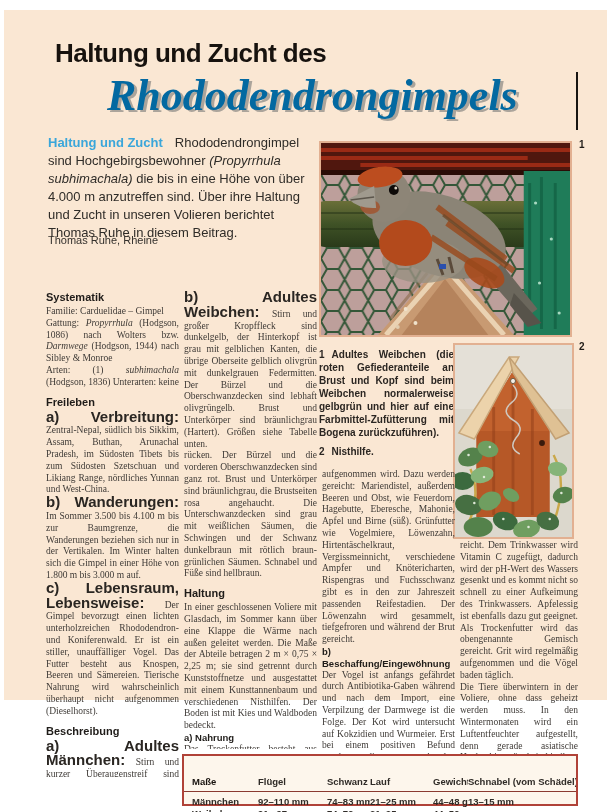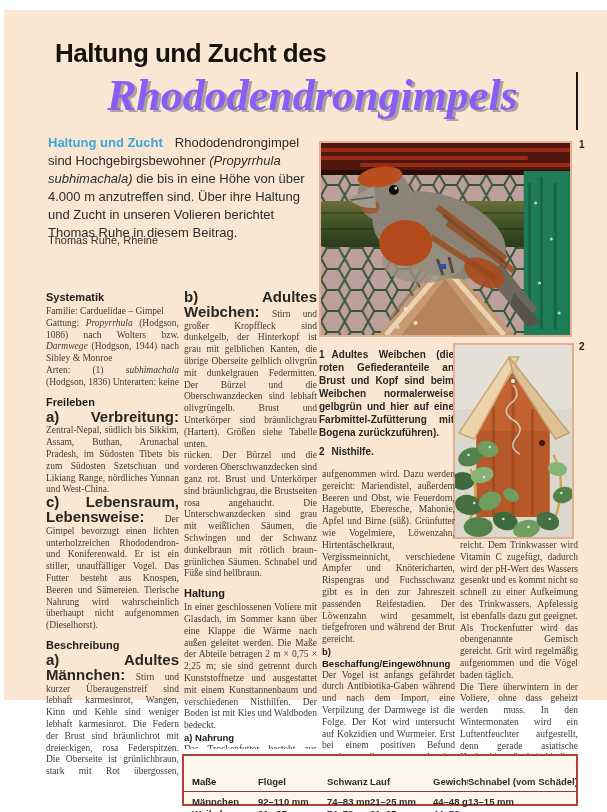--- a/index.html
+++ b/index.html
@@ -3,21 +3,21 @@
 <meta charset="utf-8">
 <style>
   html,body{margin:0;padding:0;}
   body{width:607px;height:812px;background:#ffffff;position:relative;overflow:hidden;
        font-family:"Liberation Sans",sans-serif;}
   .page{position:absolute;left:4px;top:10px;width:603px;height:690px;background:#fae7d3;}
 
   .kicker{position:absolute;left:51px;top:30px;font:bold 26px/1 "Liberation Sans",sans-serif;
           letter-spacing:-0.5px;color:#17120e;}
   .title{position:absolute;left:103px;top:64px;font:bold italic 44px/1 "Liberation Serif",serif;
-         color:#8b5cf6;text-shadow:3px 2px 0 #aba49b;white-space:nowrap;}
+         color:#0369a1;text-shadow:3px 2px 0 #aba49b;white-space:nowrap;}
   .title-rule{position:absolute;left:572px;top:62px;width:2px;height:58px;background:#181512;}
 
   .intro{position:absolute;left:44px;top:124px;width:268px;font:13px/18px "Liberation Sans",sans-serif;
          color:#2f2c28;}
   .intro-label{font-weight:bold;color:#3aa6da;margin-right:12px;text-align:center;}
   .byline{position:absolute;left:44px;top:223px;font:11px/14px "Liberation Sans",sans-serif;color:#33302c;}
 
   figure{margin:0;padding:0;position:absolute;border:2px solid #e2b091;box-sizing:border-box;
          background:#b9a09a;overflow:hidden;}
   .fig1{left:315px;top:131px;width:253px;height:196px;}
@@ -167,20 +167,21 @@
   </figure>
   <div class="figmark m2">2</div>
 
   <div class="col col1">
     <h3>Systematik</h3>
     <p><span>Familie: Carduelidae – Gimpel</span></p>
     <p><span>Gattung: </span><i>Propyrrhula</i><span> (Hodgson, 1086) nach Wolters bzw. </span><i>Darmwege</i><span> (Hodgson, 1944) nach Sibley &amp; Monroe</span></p>
     <p><span>Arten: (1) </span><i>subhimachala</i><span> (Hodgson, 1836) Unterarten: keine</span></p>
     <h3>Freileben</h3>
     <p><b>a) Verbreitung:</b> <span>Zentral-Nepal, südlich bis Sikkim, Assam, Buthan, Arunachal Pradesh, im Südosten Tibets bis zum Südosten Szetschuan und Likiang Range, nördliches Yunnan und West-China.</span></p>
+    <p><b>b) Wanderungen:</b> <span>Im Sommer 3.500 bis 4.100 m bis zur Baumgrenze, die Wanderungen beziehen sich nur in der Vertikalen. Im Winter halten sich die Gimpel in einer Höhe von 1.800 m bis 3.000 m auf.</span></p>
     <p><b>c) Lebensraum, Lebensweise:</b> <span>Der Gimpel bevorzugt einen lichten unterholzreichen Rhododendron- und Koniferenwald. Er ist ein stiller, unauffälliger Vogel. Das Futter besteht aus Knospen, Beeren und Sämereien. Tierische Nahrung wird wahrscheinlich überhaupt nicht aufgenommen (Dieselhorst).</span></p>
     <h3>Beschreibung</h3>
     <p><b>a) Adultes Männchen:</b> <span>Stirn und kurzer Überaugenstreif sind lebhaft karmesinrot, Wangen, Kinn und Kehle sind weniger lebhaft karmesinrot. Die Federn der Brust sind bräunlichrot mit dreieckigen, rosa Federspitzen. Die Oberseite ist grünlichbraun, stark mit Rot übergossen, besonders am Kopf, Hals und Ober-</span></p>
   </div>
 
   <div class="col col2">
     <p><b>b) Adultes Weibchen:</b> <span>Stirn und großer Kropffleck sind dunkelgelb, der Hinterkopf ist grau mit gelblichen Kanten, die übrige Oberseite gelblich olivgrün mit dunkelgrauen Federmitten. Der Bürzel und die Oberschwanzdecken sind lebhaft olivgrüngelb. Brust und Unterkörper sind bräunlichgrau (Hartert). Größen siehe Tabelle unten.</span></p>
     <p><span>rücken. Der Bürzel und die vorderen Oberschwanzdecken sind ganz rot. Brust und Unterkörper sind bräunlichgrau, die Brustseiten rosa angehaucht. Die Unterschwanzdecken sind grau mit weißlichen Säumen, die Schwingen und der Schwanz dunkelbraun mit rötlich braun-grünlichen Säumen. Schnabel und Füße sind hellbraun.</span></p>
     <h3>Haltung</h3>
     <p><span>In einer geschlossenen Voliere mit Glasdach, im Sommer kann über eine Klappe die Wärme nach außen geleitet werden. Die Maße der Abteile betragen 2 m × 0,75 × 2,25 m; sie sind getrennt durch Kunststoffnetze und ausgestattet mit einem Kunsttannenbaum und verschiedenen Nisthilfen. Der Boden ist mit Kies und Waldboden bedeckt.</span></p>

